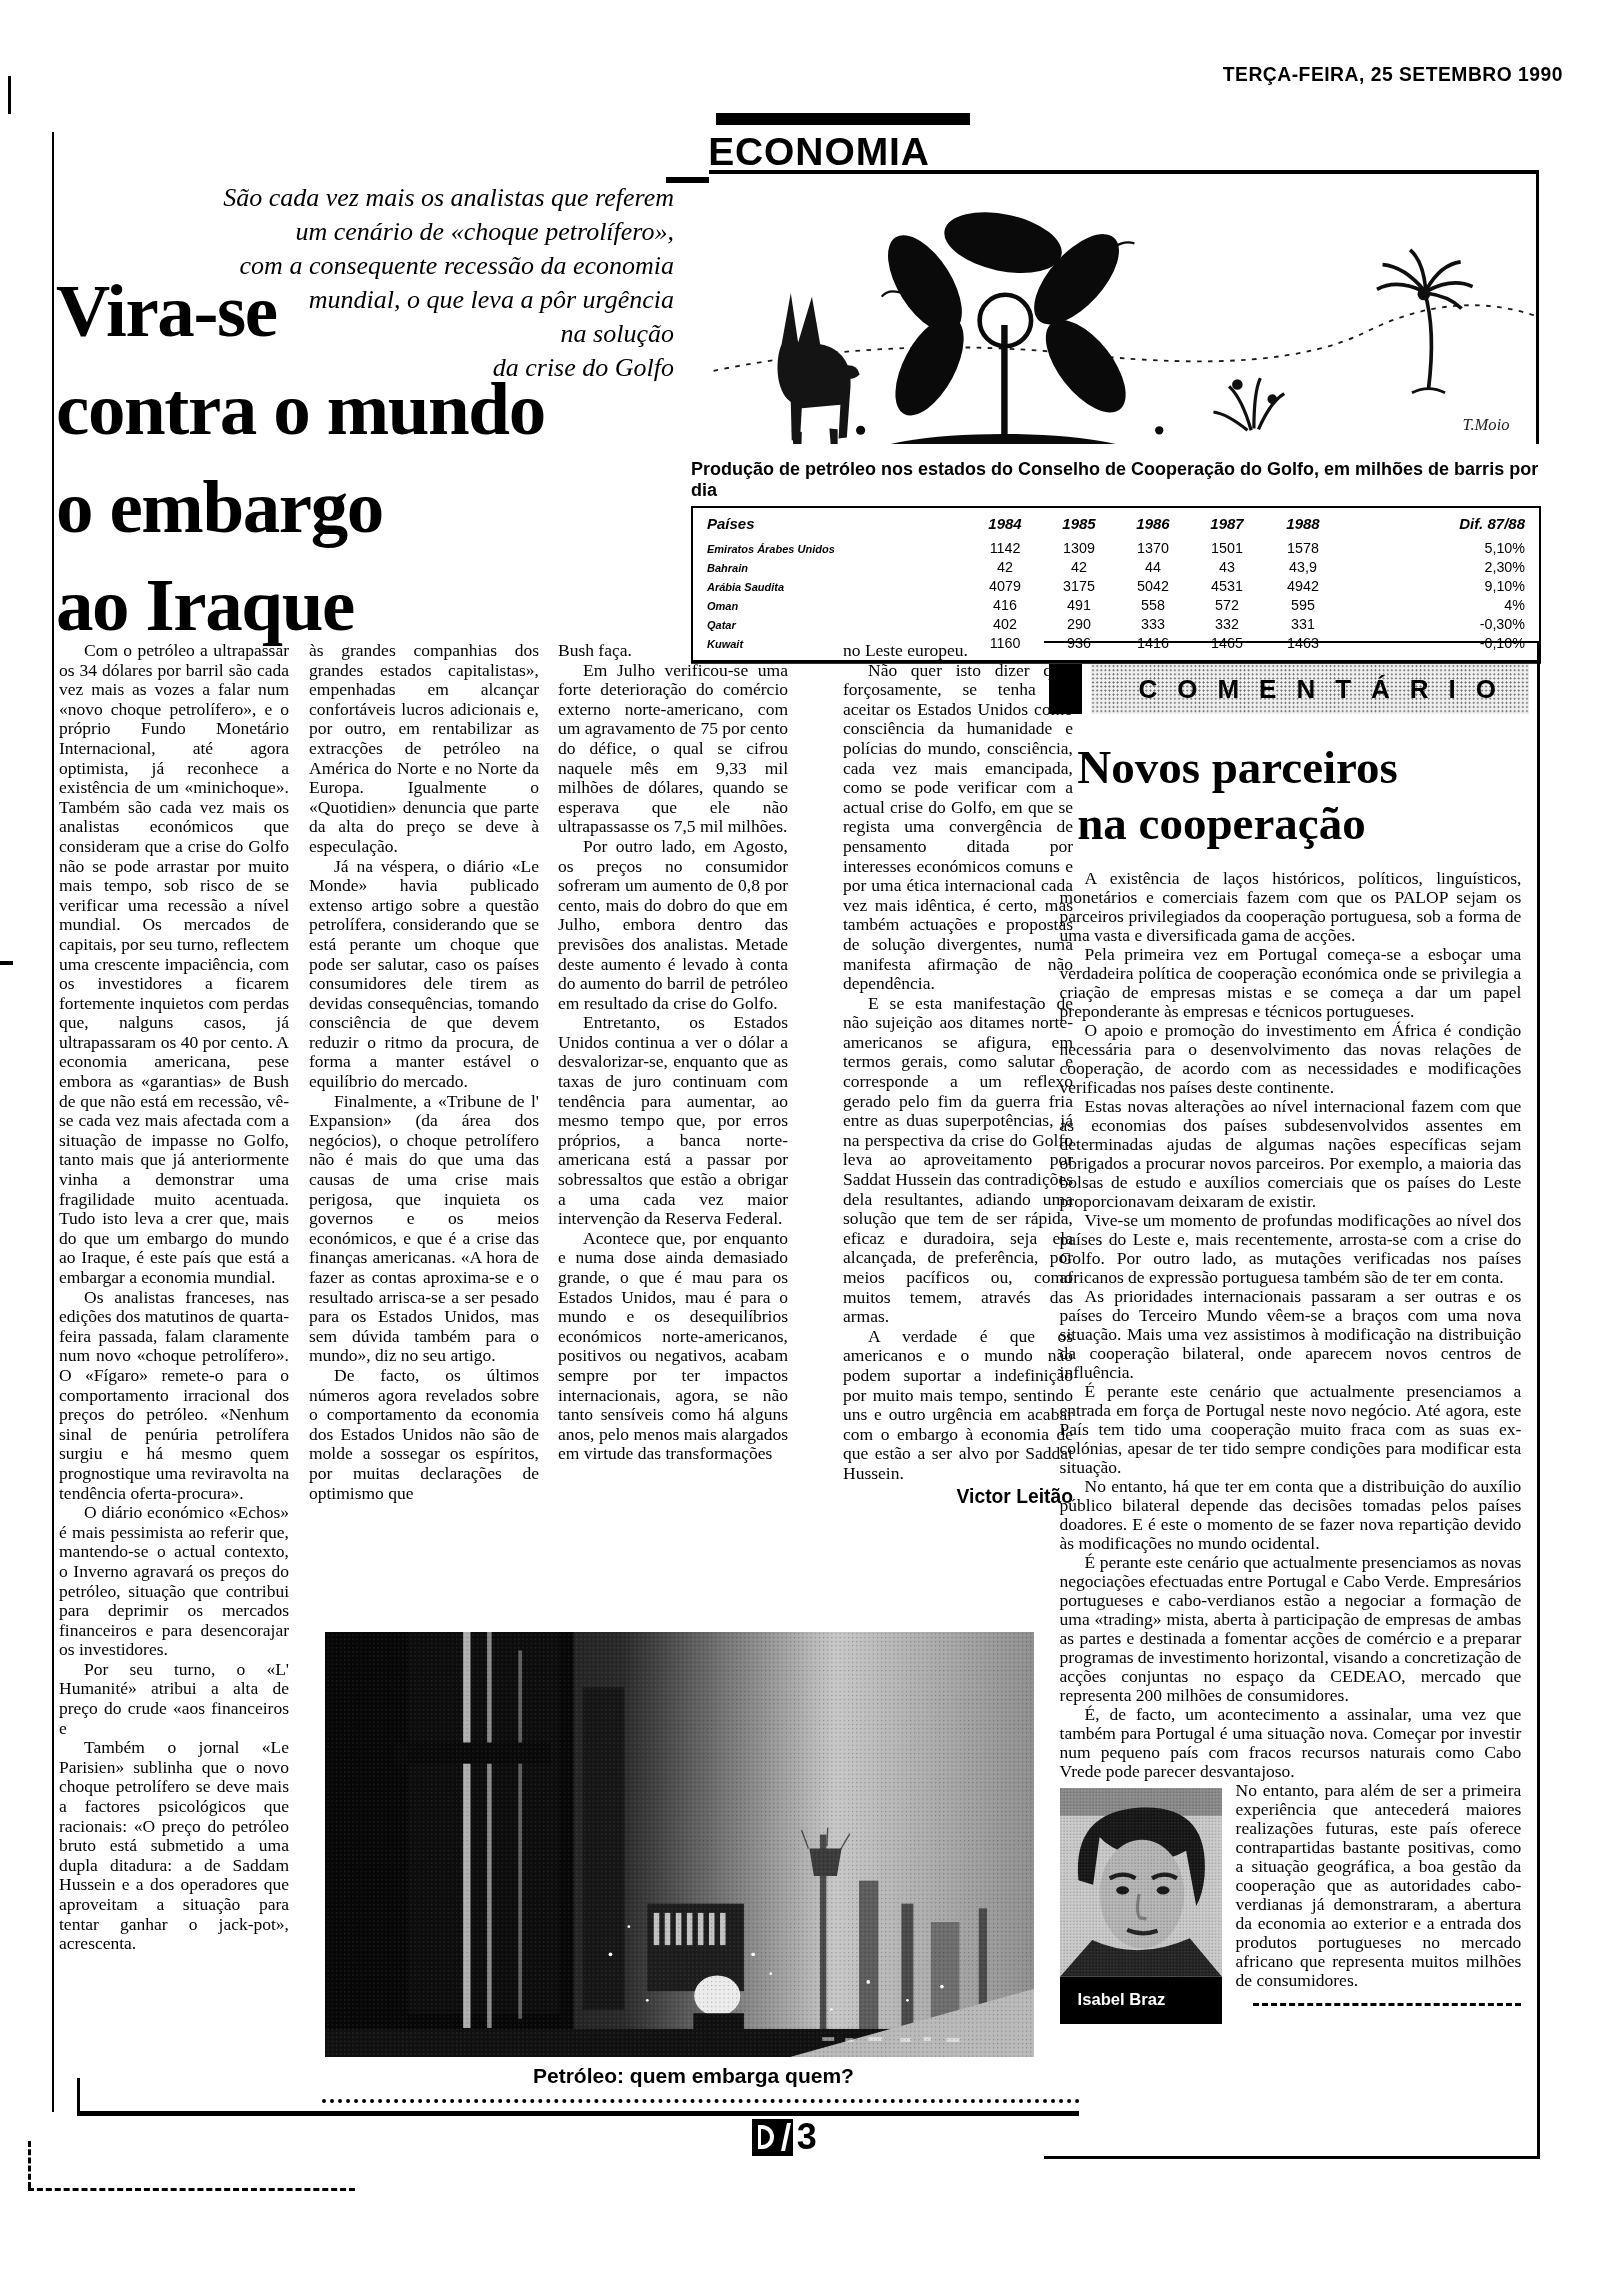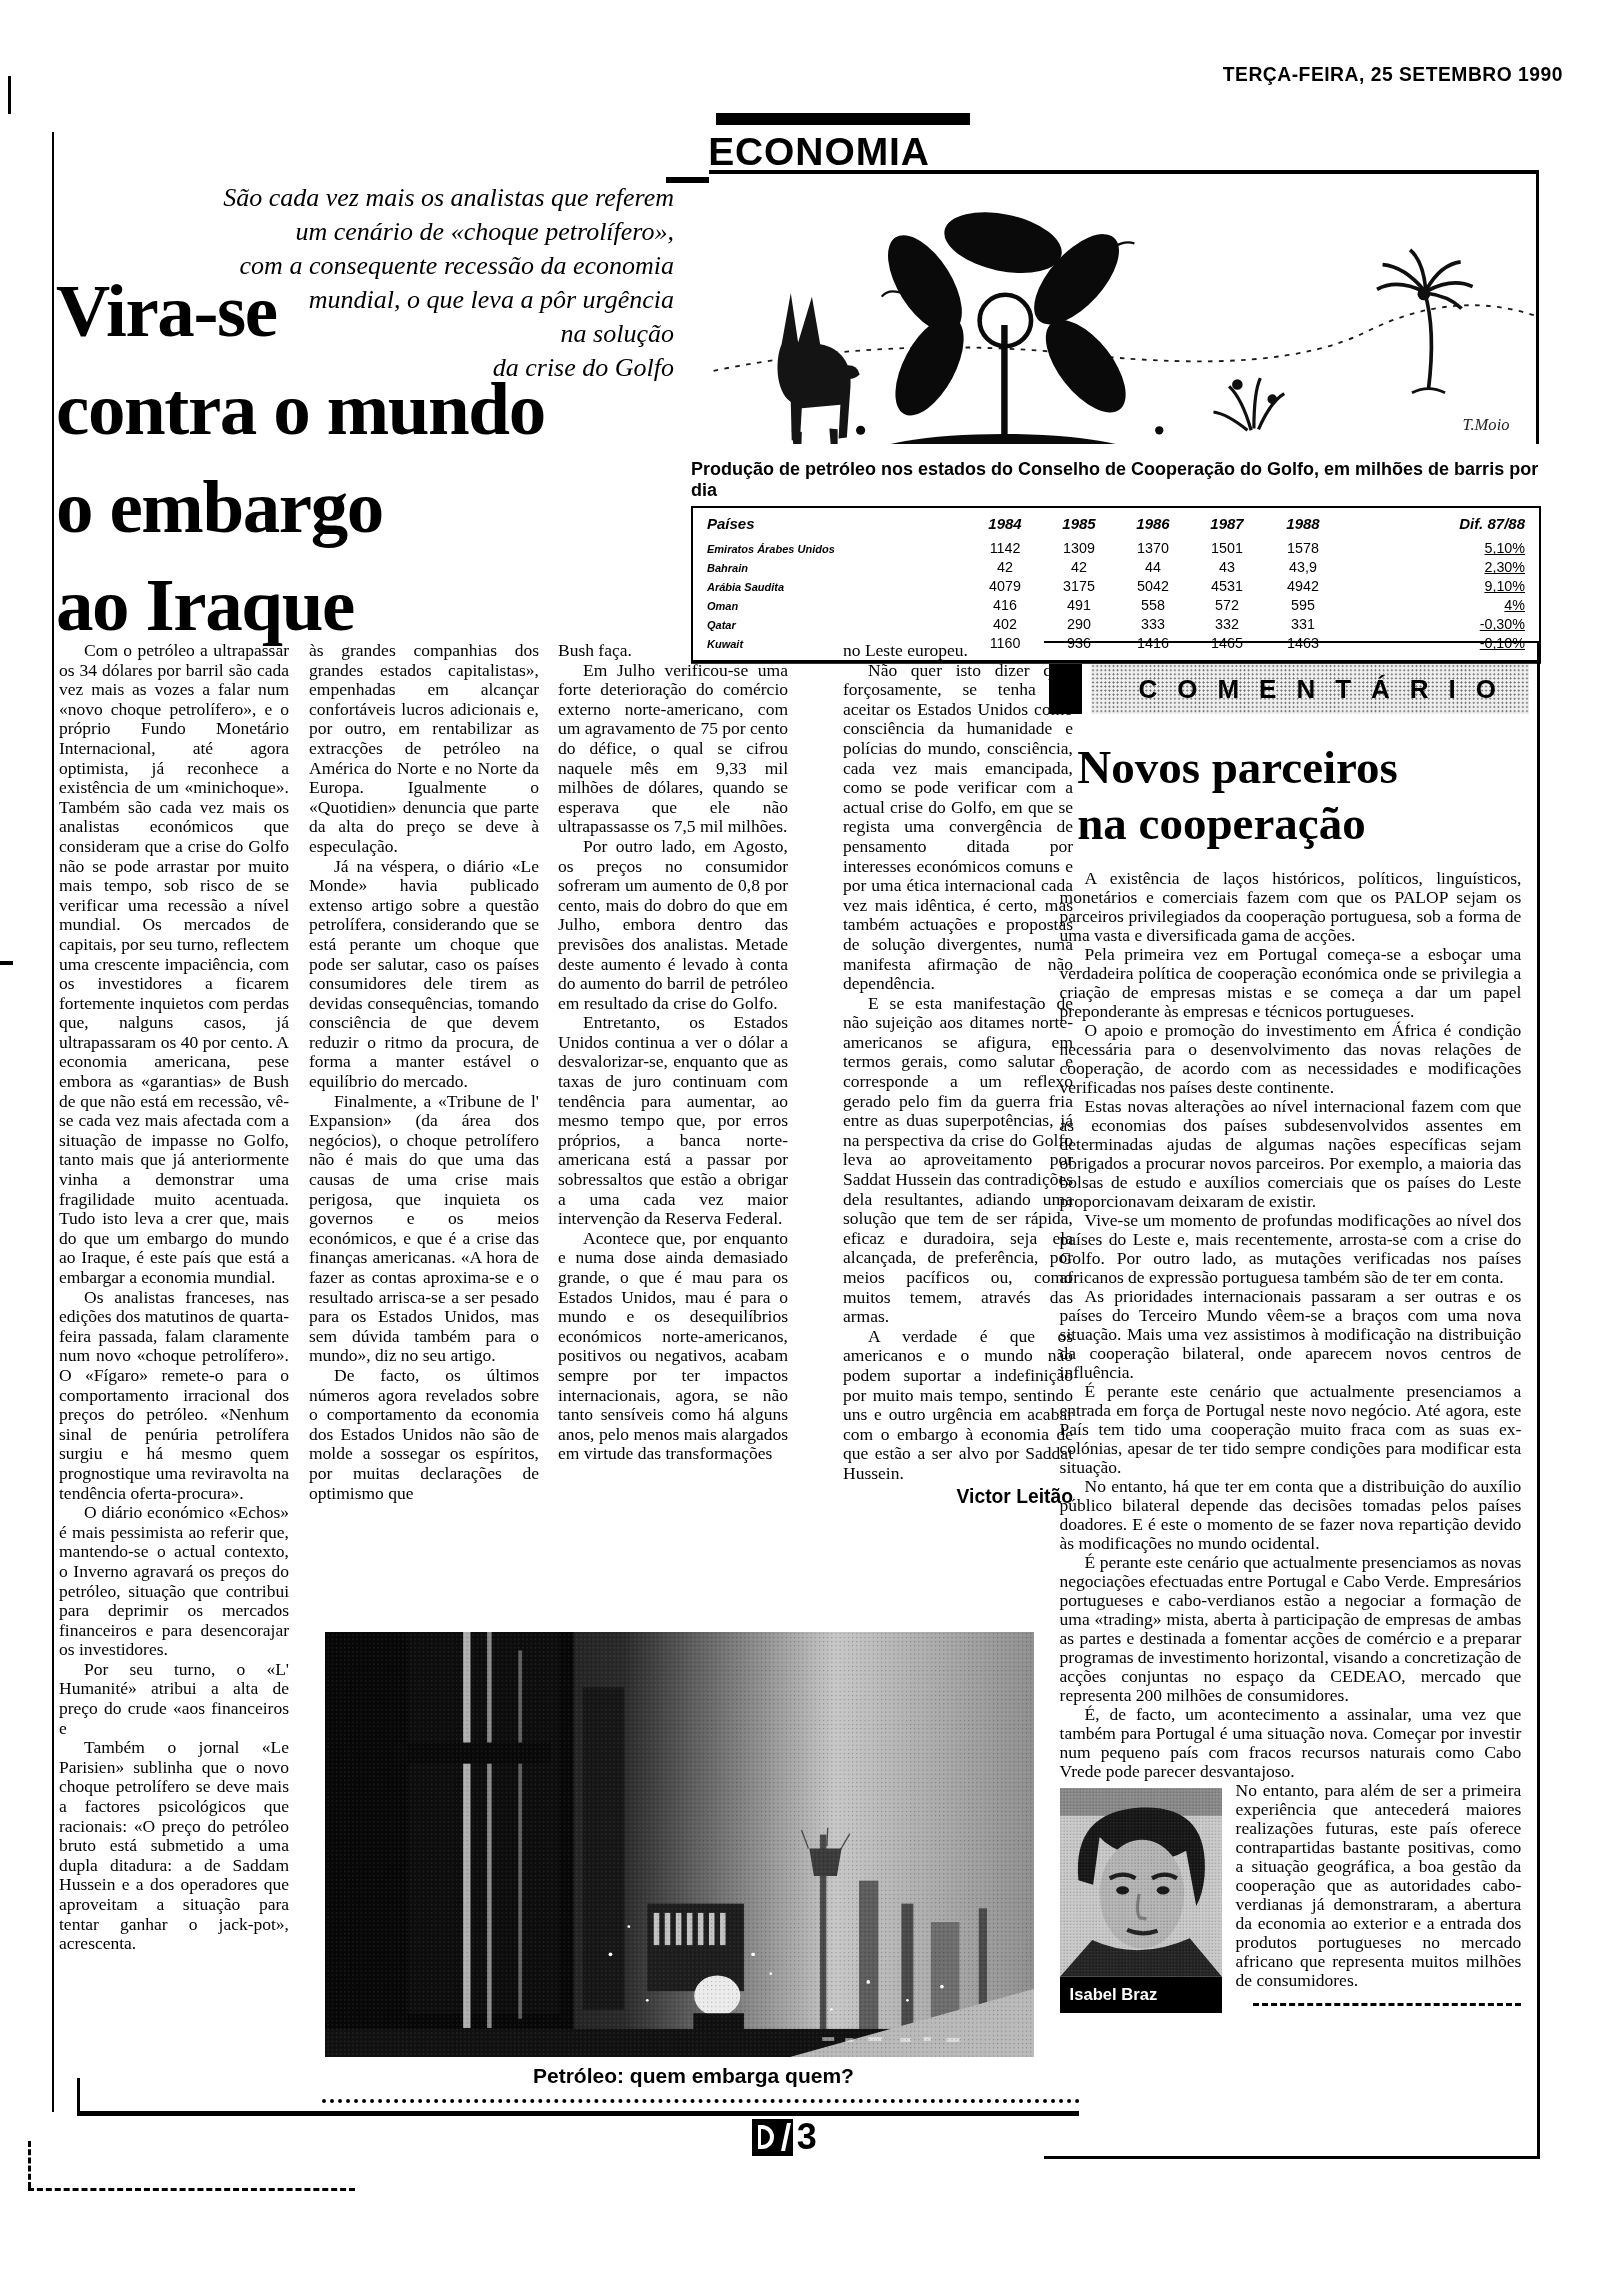--- a/index.html
+++ b/index.html
@@ -28,21 +28,21 @@
   .cartoon svg { width:100%; height:100%; display:block; }
   
   .table-block { left:691px; top:459px; width:850px; font-family:"Liberation Sans", sans-serif; }
   .table-title { font:bold 18px "Liberation Sans", sans-serif; margin-bottom:4.6px; }
   .oil-table { border:2.8px solid #000; box-shadow:0 0 0 0.9px #fff inset, 0 1.8px 0 #000; padding:7.4px 14px 6.4px 14px; }
   .t-row { display:grid; grid-template-columns:261px 74px 74px 74px 74px 78px 1fr;
            align-items:baseline; font-size:14.3px; line-height:18px; }
   .t-head { font-weight:bold; font-style:italic; font-size:15px; margin-bottom:6.4px; }
   .t-country { font-weight:bold; font-style:italic; font-size:11px; }
   .t-num { text-align:center; }
-  .t-dif { text-align:right;text-decoration:underline; }
+  .t-dif { text-align:right; }
   .t-year { text-align:center; font-style:italic; }
   .t-difh { text-align:right; font-style:italic; }
   
   .col { position:absolute; top:641px; width:230px; text-align:justify;
          font-size:17.5px; line-height:19.6px; overflow:hidden; }
   .col1 { left:59px;  height:1464px; }
   .col2 { left:309px;  height:976px; }
   .col3 { left:558px; height:976px; }
   .col4 { left:843px; height:983px; }
   p.para { margin:0; text-indent:25px; }
@@ -78,22 +78,22 @@
             background-color:#efefef;
             background-image:radial-gradient(#6f6f6f 0.8px, transparent 1px);
             background-size:4.1px 4.1px;
             font:bold 26px "Liberation Sans", sans-serif; letter-spacing:20px; text-indent:20px;padding-left:15px; }
   .c-title { margin:25px 0 0 28.6px; font:bold 47px "Liberation Serif", serif; line-height:56px; }
   .c-body, .c-tail { margin:18.4px 7.4px 0 11px; font-size:17.5px; line-height:19px; text-align:justify; }
   .c-tail { margin-top:0; }
   .c-body p.para:first-child { margin-top:8px; }
   .portrait { float:left; width:162px; margin:6.4px 14px 1.8px 0; }
   .portrait svg { width:162px; height:189px; display:block; background:#bbb; }
-  .portrait-caption { height:36px; background:#000; color:#fff; display:flex; align-items:center;
-                      padding-left:10px; font:bold 16.6px "Liberation Sans", sans-serif; }
+  .portrait-caption { height:47px; background:#000; color:#fff; display:flex; align-items:center;
+                      padding-left:18px; font:bold 16.6px "Liberation Sans", sans-serif; }
   .c-dashes { margin:13px 0 0 193px; border-top:3.7px dashed #000; height:0; }
 </style>
 </head>
 <body>
 
 <div class="page">
 
   <div class="abs date">TERÇA-FEIRA, 25 SETEMBRO 1990</div>
   <div class="abs kicker-bar"></div>
   <div class="abs kicker-text">ECONOMIA</div>

